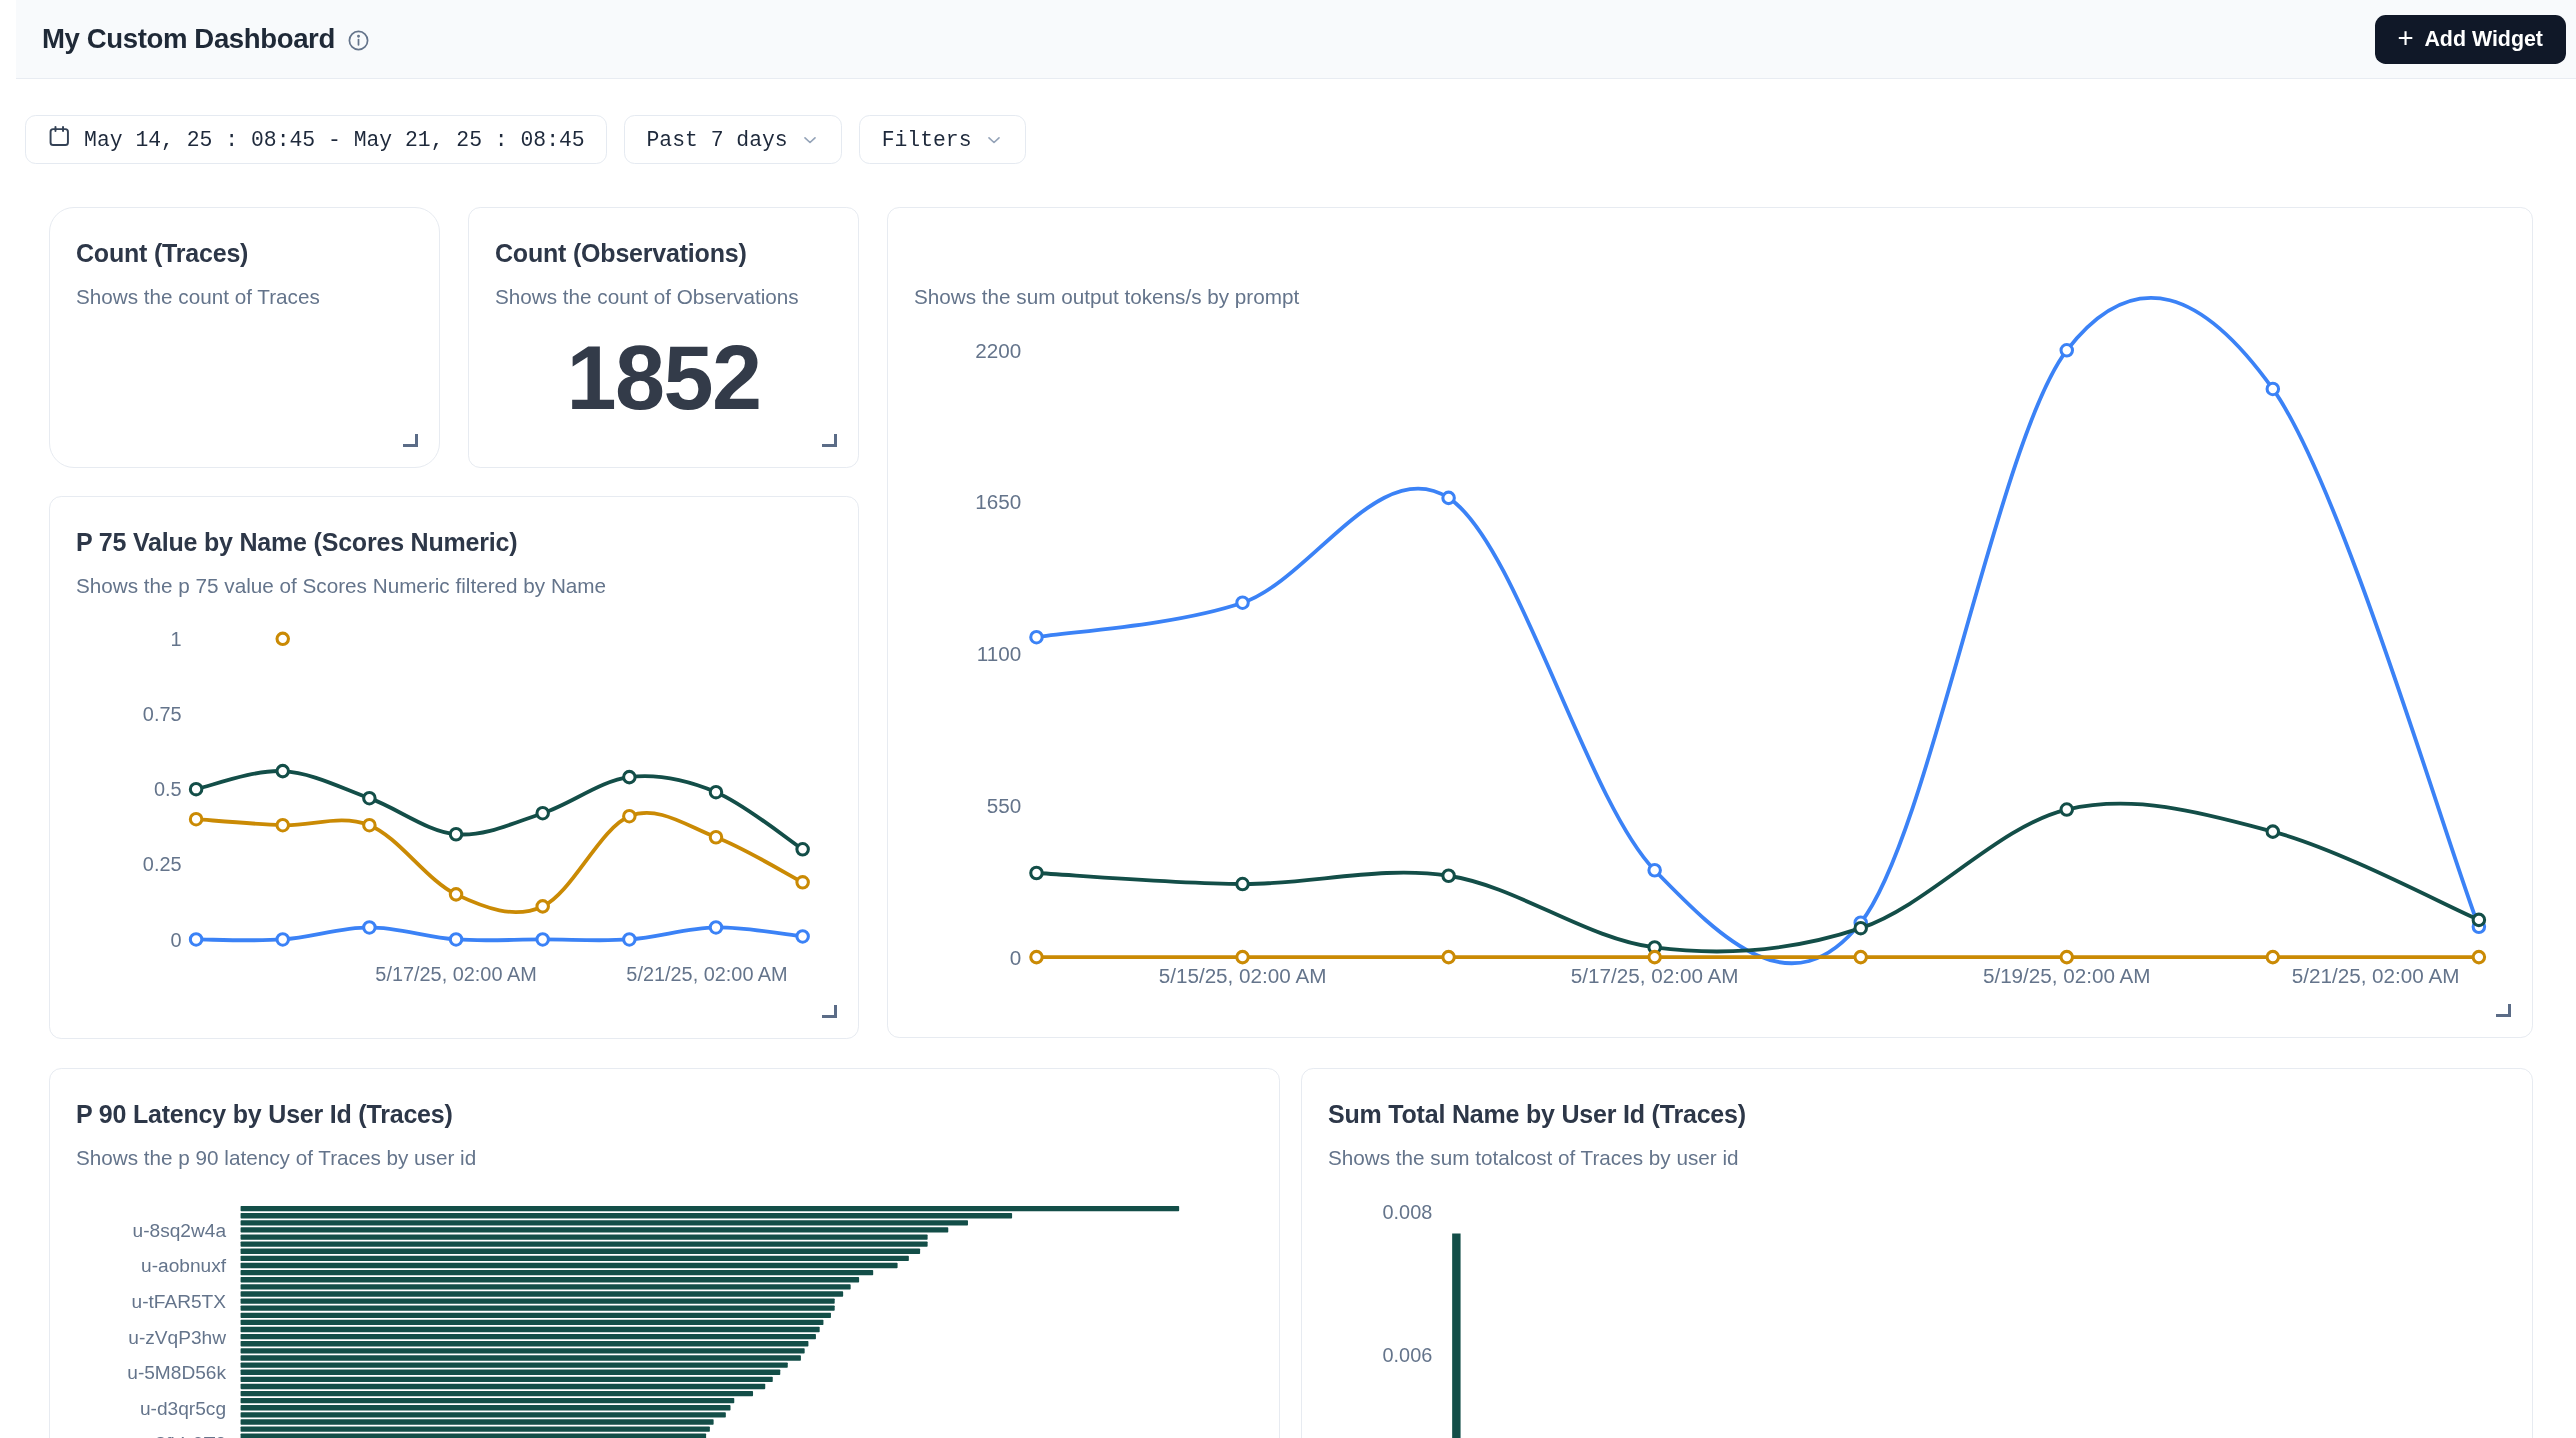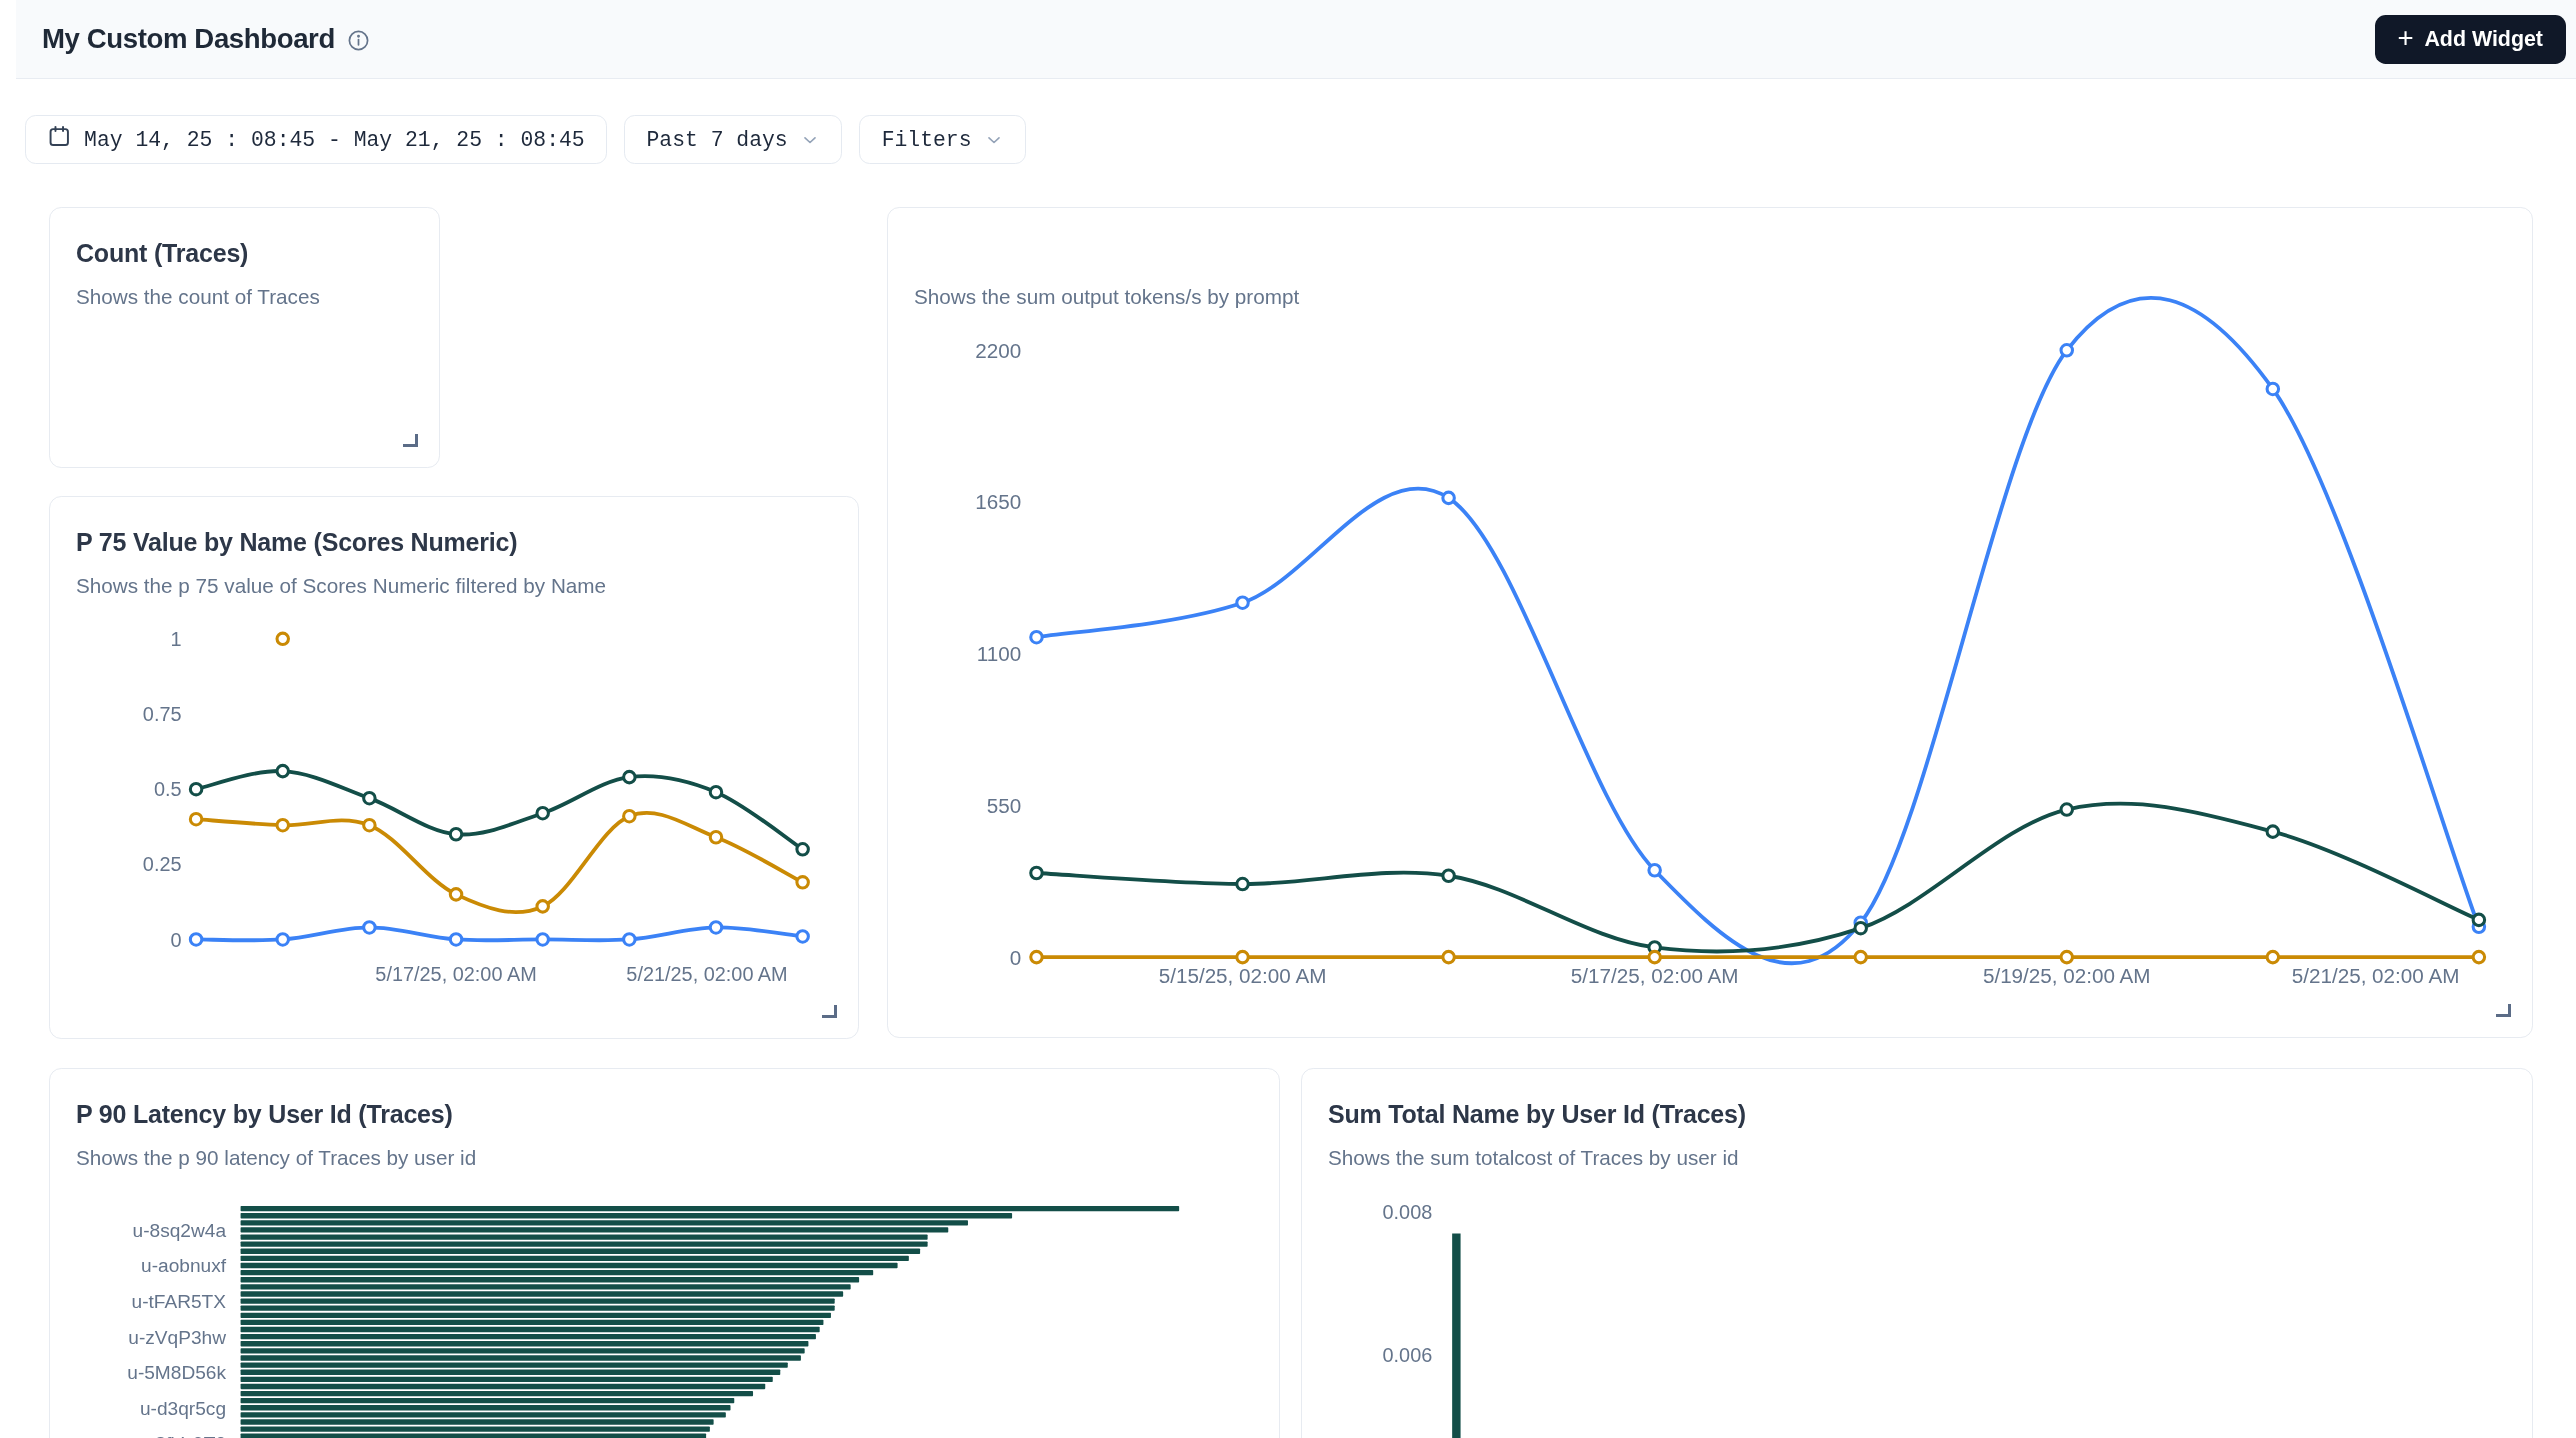--- a/index.html
+++ b/index.html
@@ -84,26 +84,32 @@
     <button class="ctl-btn">
       <span>Filters</span>
       <span class="chev">
         <svg width="20" height="20" viewBox="0 0 24 24" fill="none" stroke="#94a3b8" stroke-width="2" stroke-linecap="round" stroke-linejoin="round">
             <polyline points="6,9.5 12,15 18,9.5"></polyline>
           </svg>
       </span>
     </button>
   </div>
 
-  <section class="card" style="left:49px; top:207px; width:391px; height:261px;">
+  <section class="card" style="left:49px; top:207px; width:391px; height:261px;border-radius:25px;">
     <h2>Count (Traces)</h2>
     <p class="subtitle">Shows the count of Traces</p>
     <div class="resize-handle"></div>
   </section>
 
+  <section class="card" style="left:468px; top:207px; width:391px; height:261px;">
+    <h2>Count (Observations)</h2>
+    <p class="subtitle">Shows the count of Observations</p>
+    <div class="big-number">1852</div>
+    <div class="resize-handle"></div>
+  </section>
 
   <section class="card" style="left:887px; top:207px; width:1646px; height:831px;">
     <svg class="chart" width="1646" height="831" viewBox="0 0 2151 1086">
         <text x="174" y="988.72" text-anchor="end" font-size="27">0</text>
         <text x="174" y="790.47" text-anchor="end" font-size="27">550</text>
         <text x="174" y="592.22" text-anchor="end" font-size="27">1100</text>
         <text x="174" y="393.97" text-anchor="end" font-size="27">1650</text>
         <text x="174" y="195.72" text-anchor="end" font-size="27">2200</text>
         <text x="463.2857142857143" y="1013" text-anchor="middle" font-size="27">5/15/25, 02:00 AM</text>
         <text x="1001.8571428571429" y="1013" text-anchor="middle" font-size="27">5/17/25, 02:00 AM</text>

